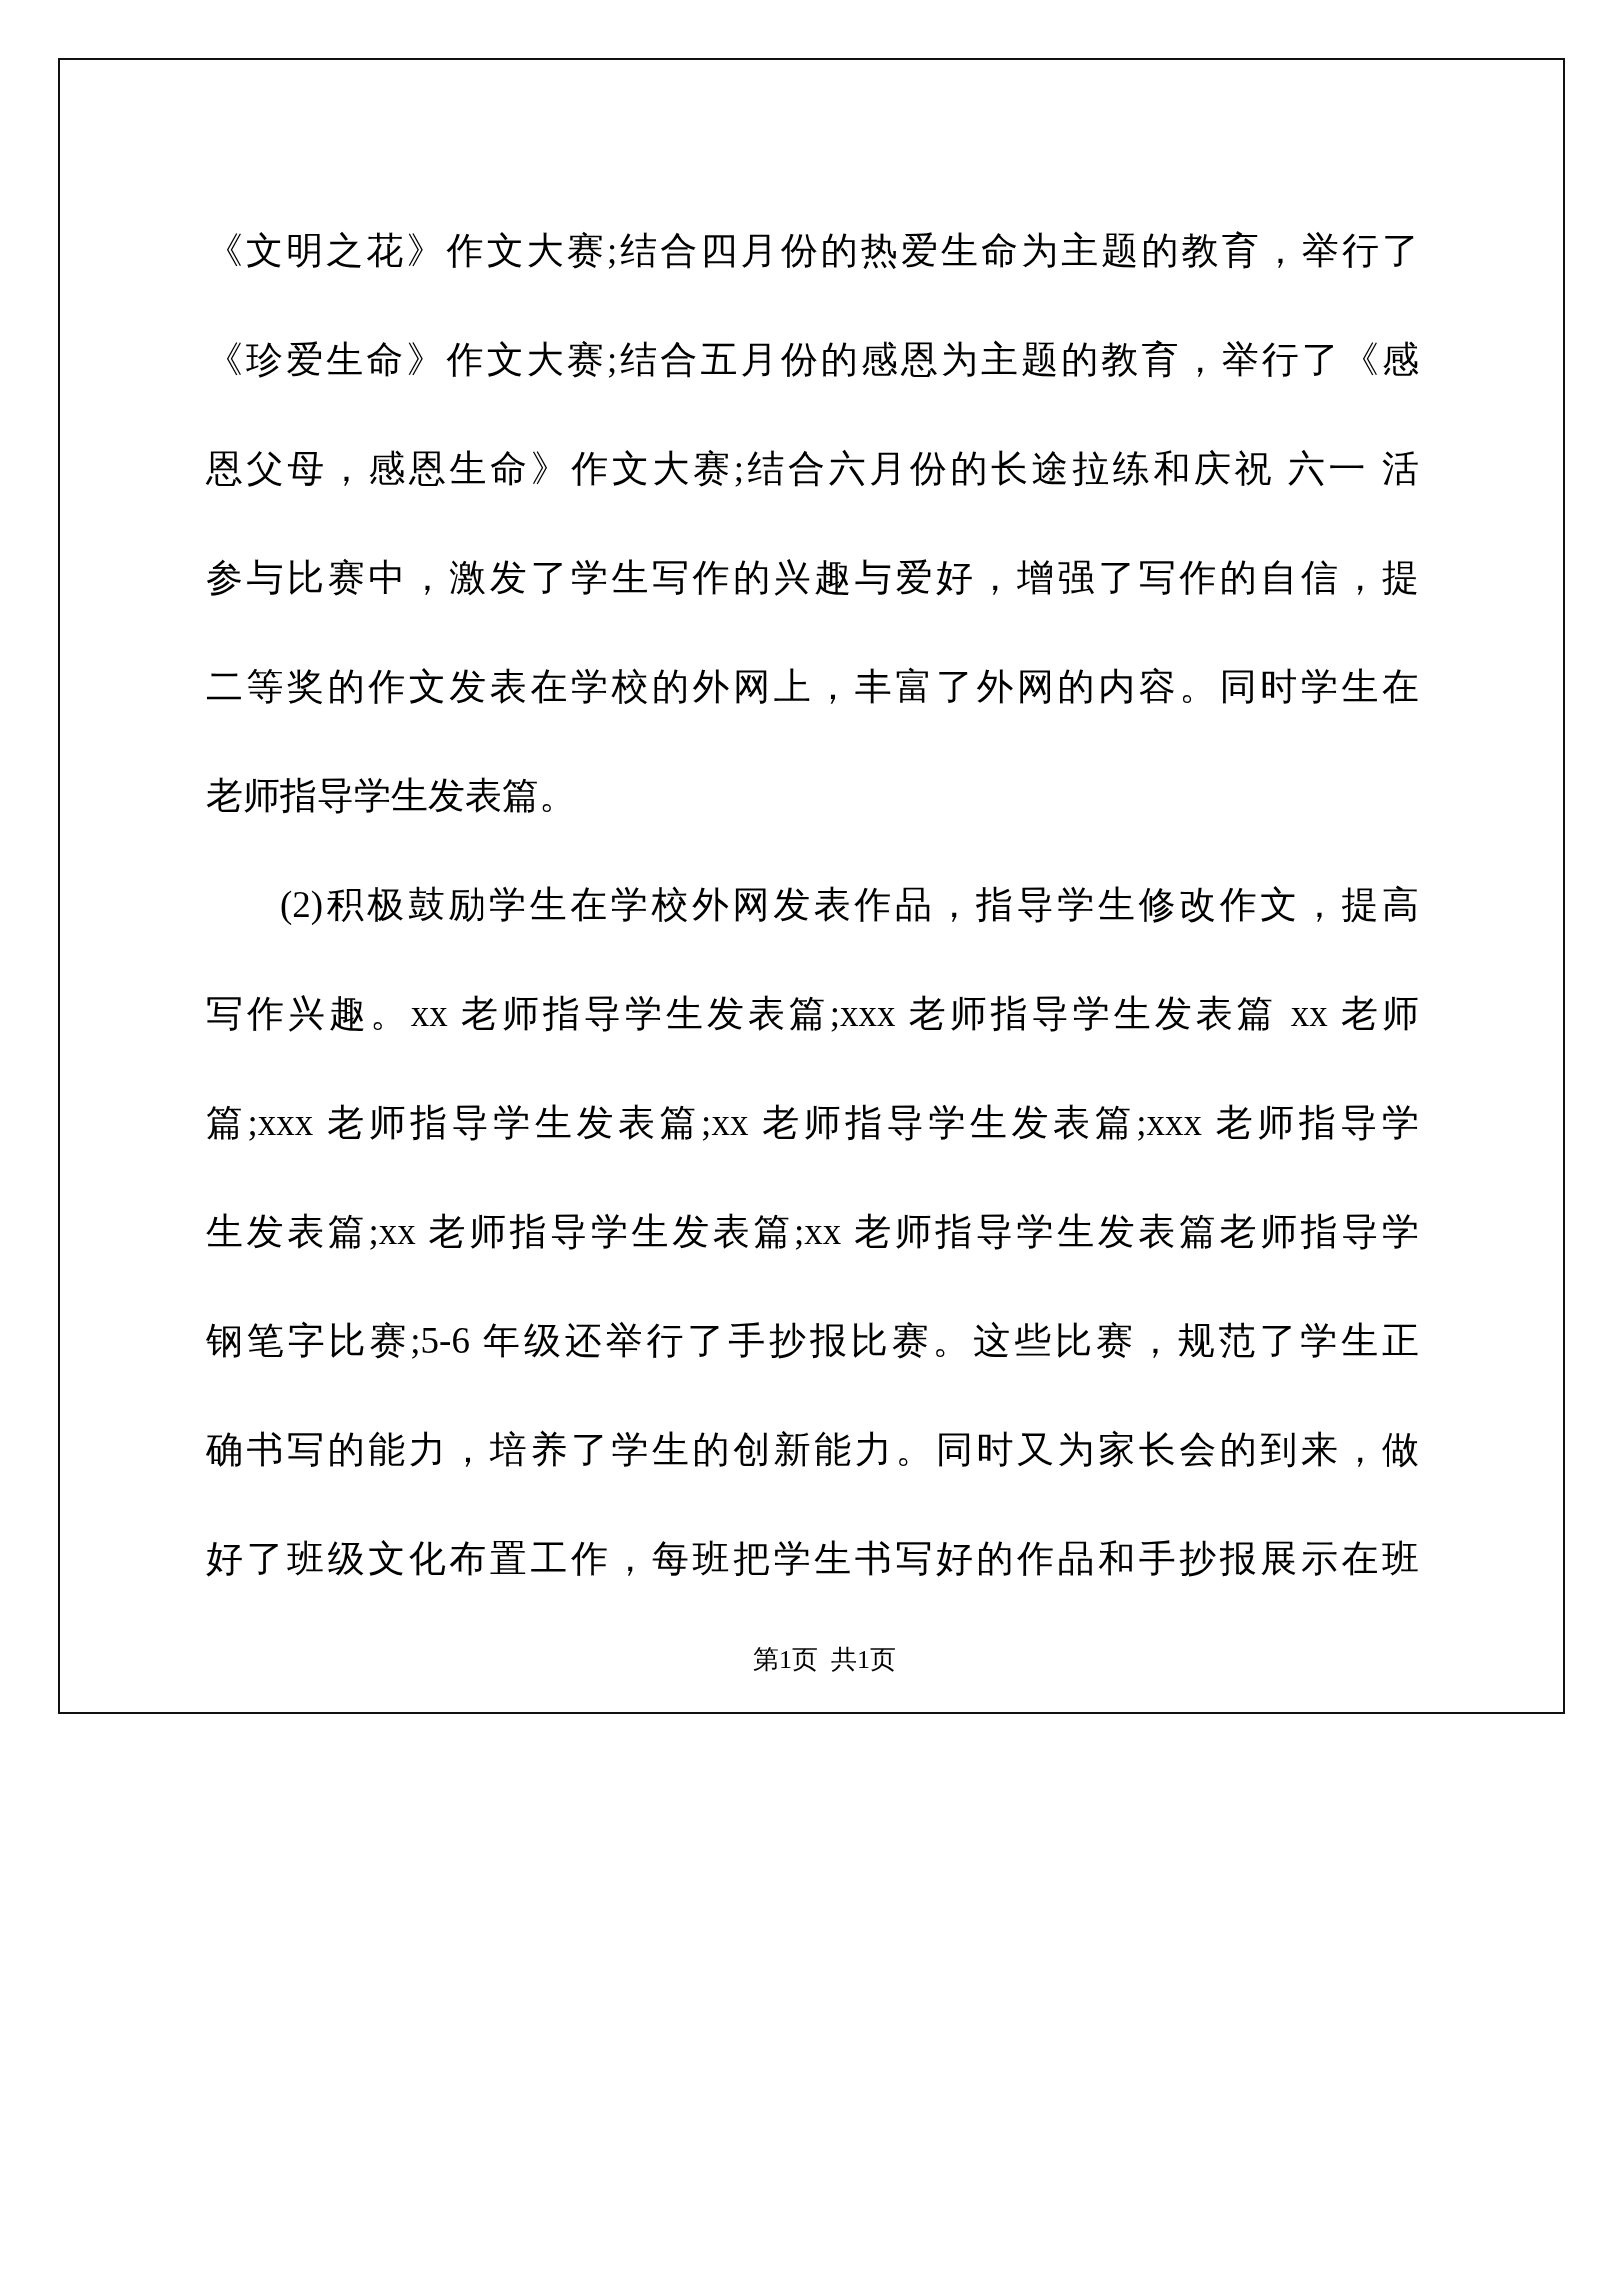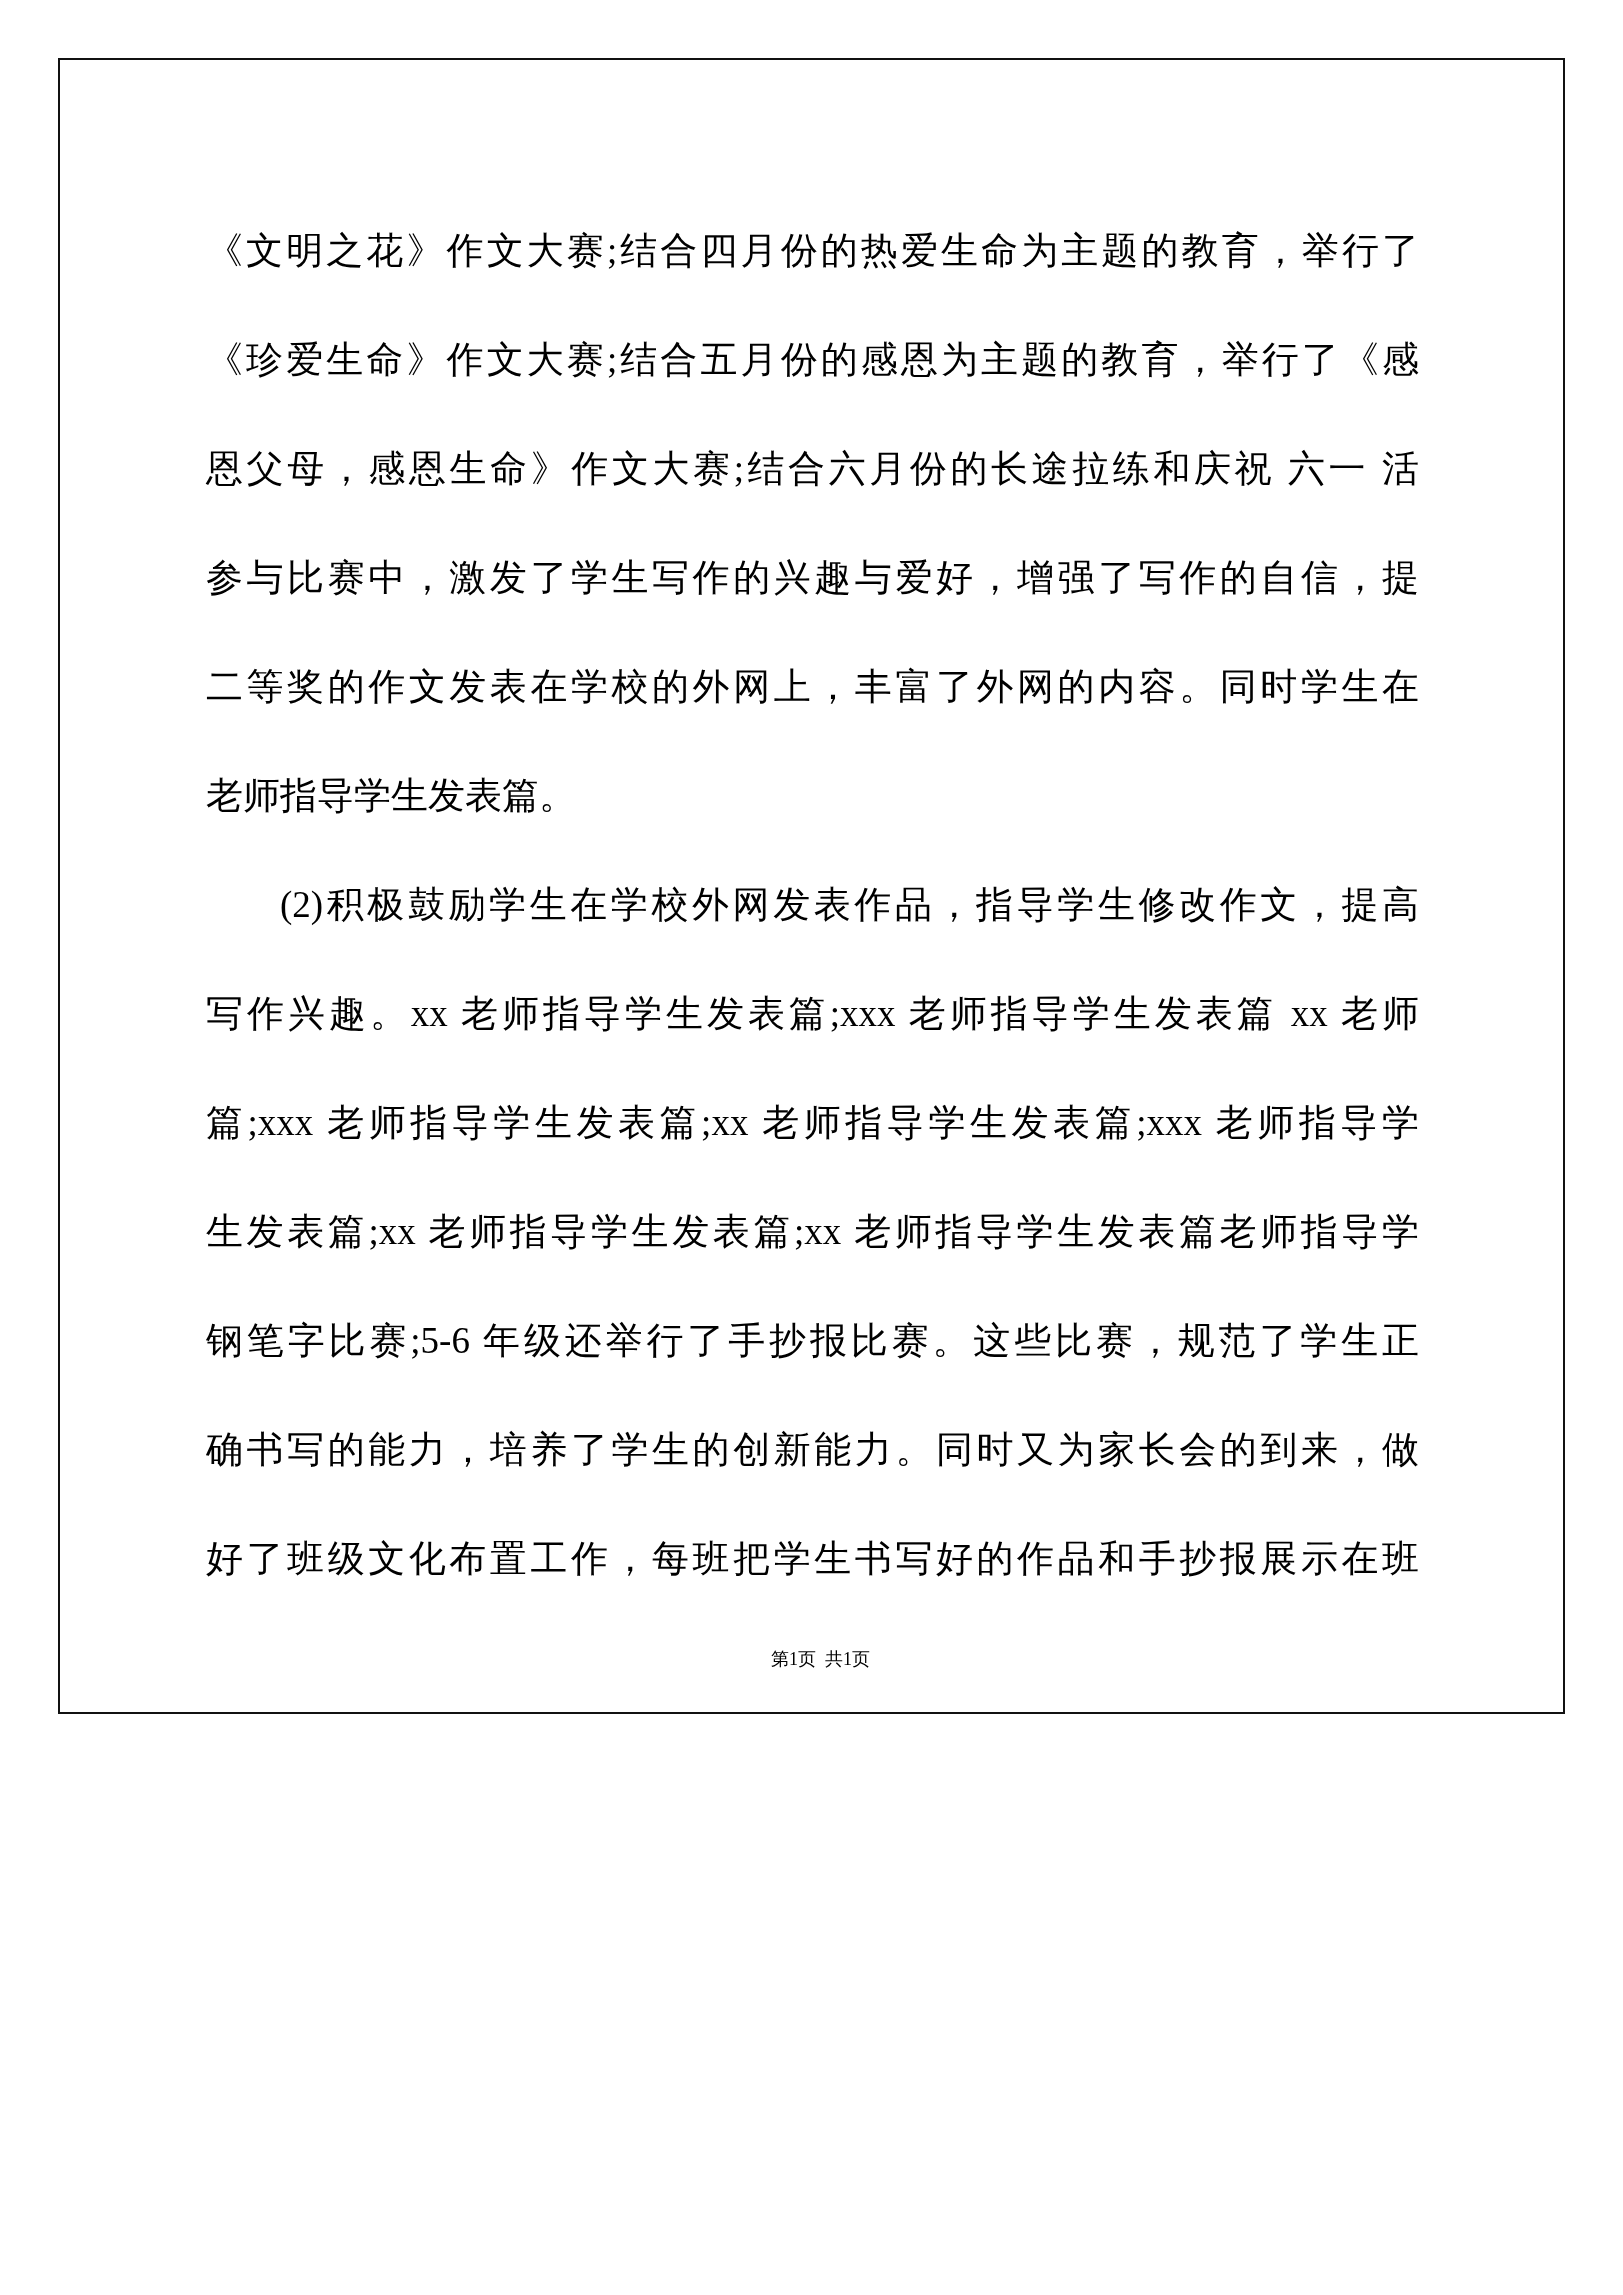--- a/index.html
+++ b/index.html
@@ -56,21 +56,21 @@
   .line.endline {
     text-align-last: left;
   }
 
   .footer {
     position: absolute;
     left: 0;
     right: 0;
     bottom: 72px;
     text-align: center;
-    font-size: 18px;
+    font-size: 26px;
     line-height: 27px;
     color: #000000;
     white-space: pre;
   }
 </style>
 </head>
 <body>
 
 <div class="page">
   <div class="border-frame"></div>

